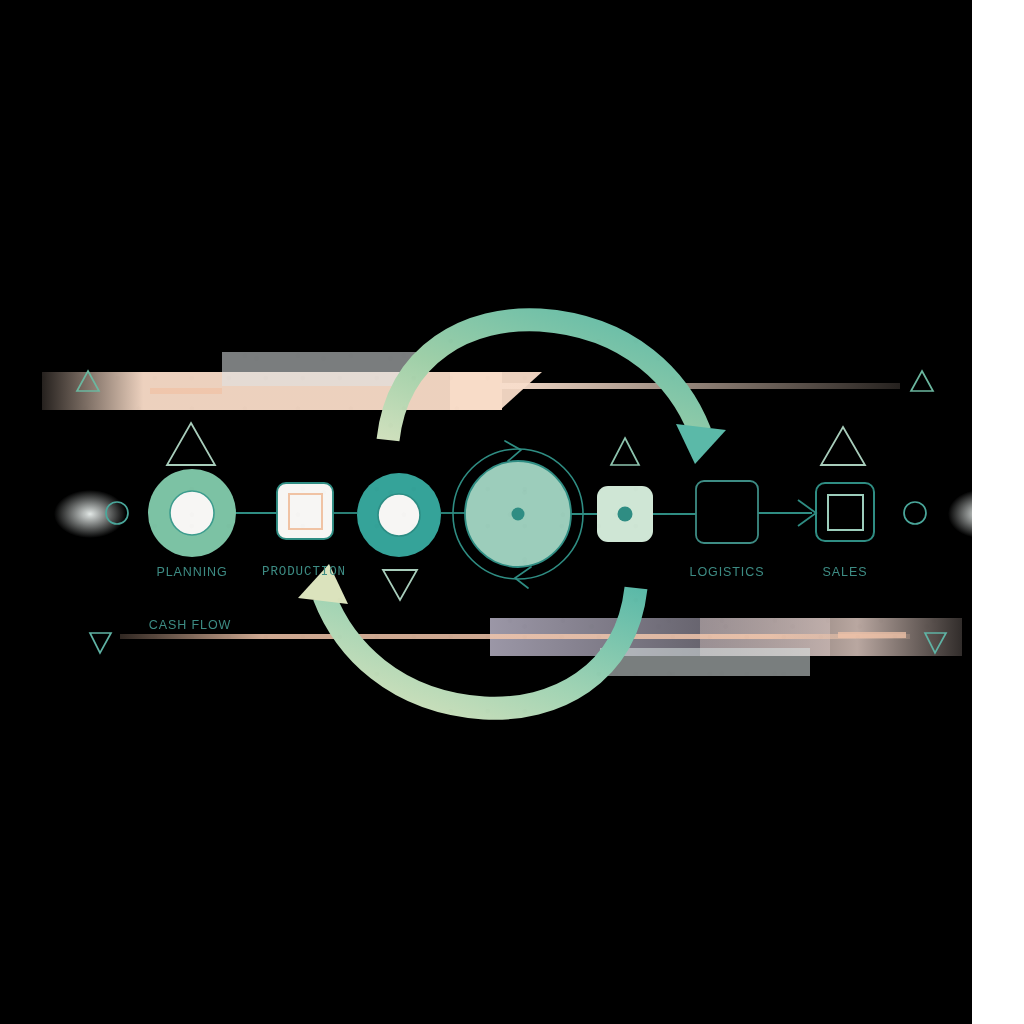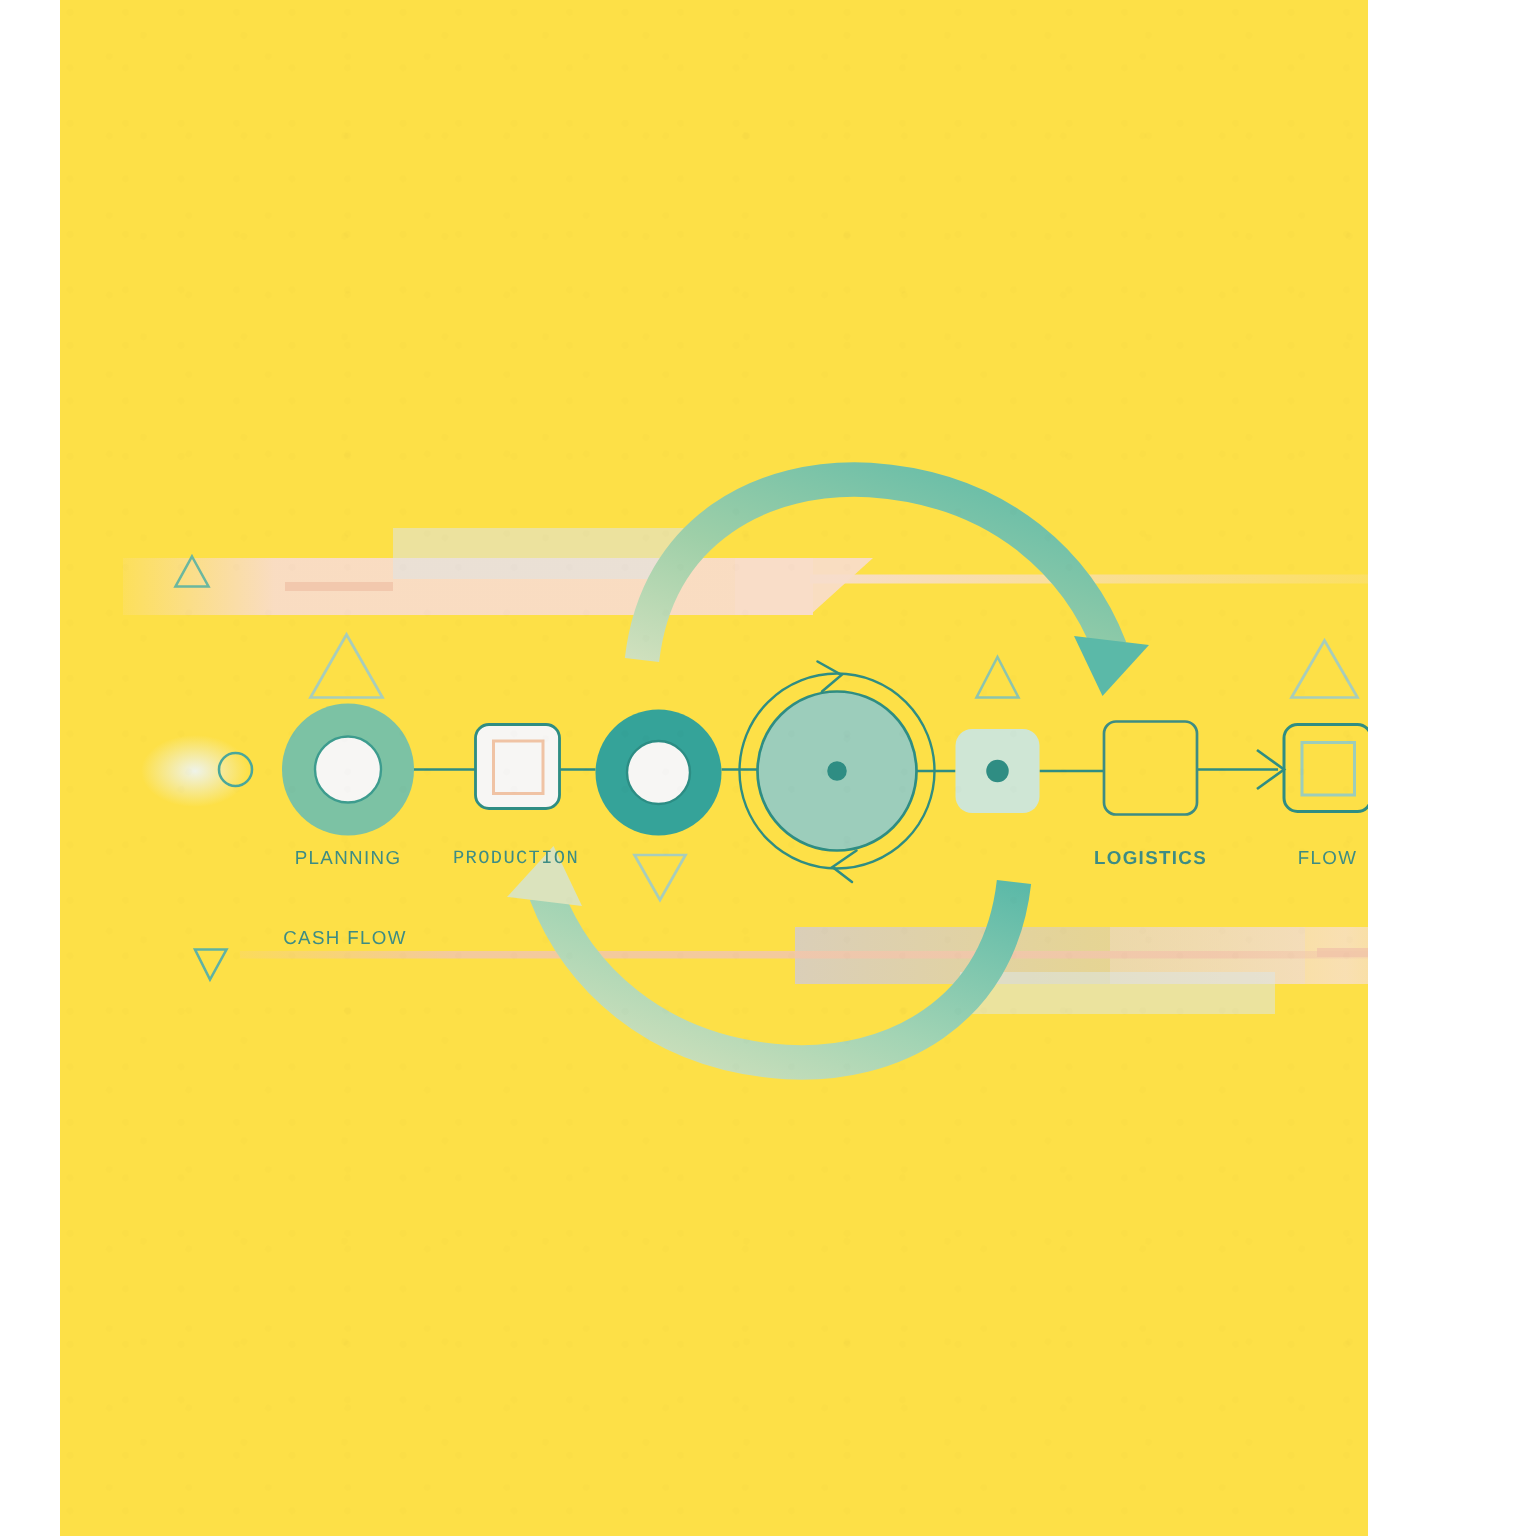--- a/index.html
+++ b/index.html
@@ -2,26 +2,25 @@
 <html><head>
 <meta charset="utf-8">
 <style>
   html, body {
     margin: 0;
     padding: 0;
     background: #ffffff;
   }
   #canvas {
     position: relative;
-    width: 872px;
+    width: 972px;
     height: 1024px;
-    background: #fde047;
+    background: #000000;
     overflow: hidden;
     font-family: "Liberation Sans", sans-serif;
-    margin-left: 40px;
   }
   #canvas::after{
     content:"";
     position:absolute; inset:0;
     pointer-events:none;
     background:
       radial-gradient(circle at 18% 22%, rgba(0,0,0,0.012) 0 2px, transparent 3px),
       radial-gradient(circle at 62% 71%, rgba(0,0,0,0.012) 0 2px, transparent 3px),
       radial-gradient(circle at 83% 35%, rgba(0,0,0,0.010) 0 2px, transparent 3px);
     background-size: 37px 37px, 53px 53px, 67px 67px;
@@ -183,17 +182,17 @@
     <polygon points="922,371 933,391 911,391" fill="none" stroke="#6bb79f" stroke-width="1.7"></polygon>
     <polygon points="383,570 417,570 400,600" fill="none" stroke="#a8cdbb" stroke-width="1.8"></polygon>
     <polygon points="90,633 111,633 100,653" fill="none" stroke="#5fb2a4" stroke-width="1.7"></polygon>
     <polygon points="925,633 946,633 935,653" fill="none" stroke="#5fb2a4" stroke-width="1.7"></polygon>
   </svg>
 
   <div>
     <div class="node-label" style="left:192px; top:565px;">PLANNING</div>
     <div class="node-label" style="left:190px; top:618px;">CASH FLOW</div>
     <div class="node-label" style="left:304px; top:565px;font-family:Liberation Mono, monospace;">PRODUCTION</div>
-    <div class="node-label" style="left:727px; top:565px;font-weight:bold;">LOGISTICS</div>
-    <div class="node-label" style="left:845px; top:565px;">FLOW</div>
+    <div class="node-label" style="left:727px; top:565px;">LOGISTICS</div>
+    <div class="node-label" style="left:845px; top:565px;">SALES</div>
   </div>
 
 </div>
 
 </body></html>

